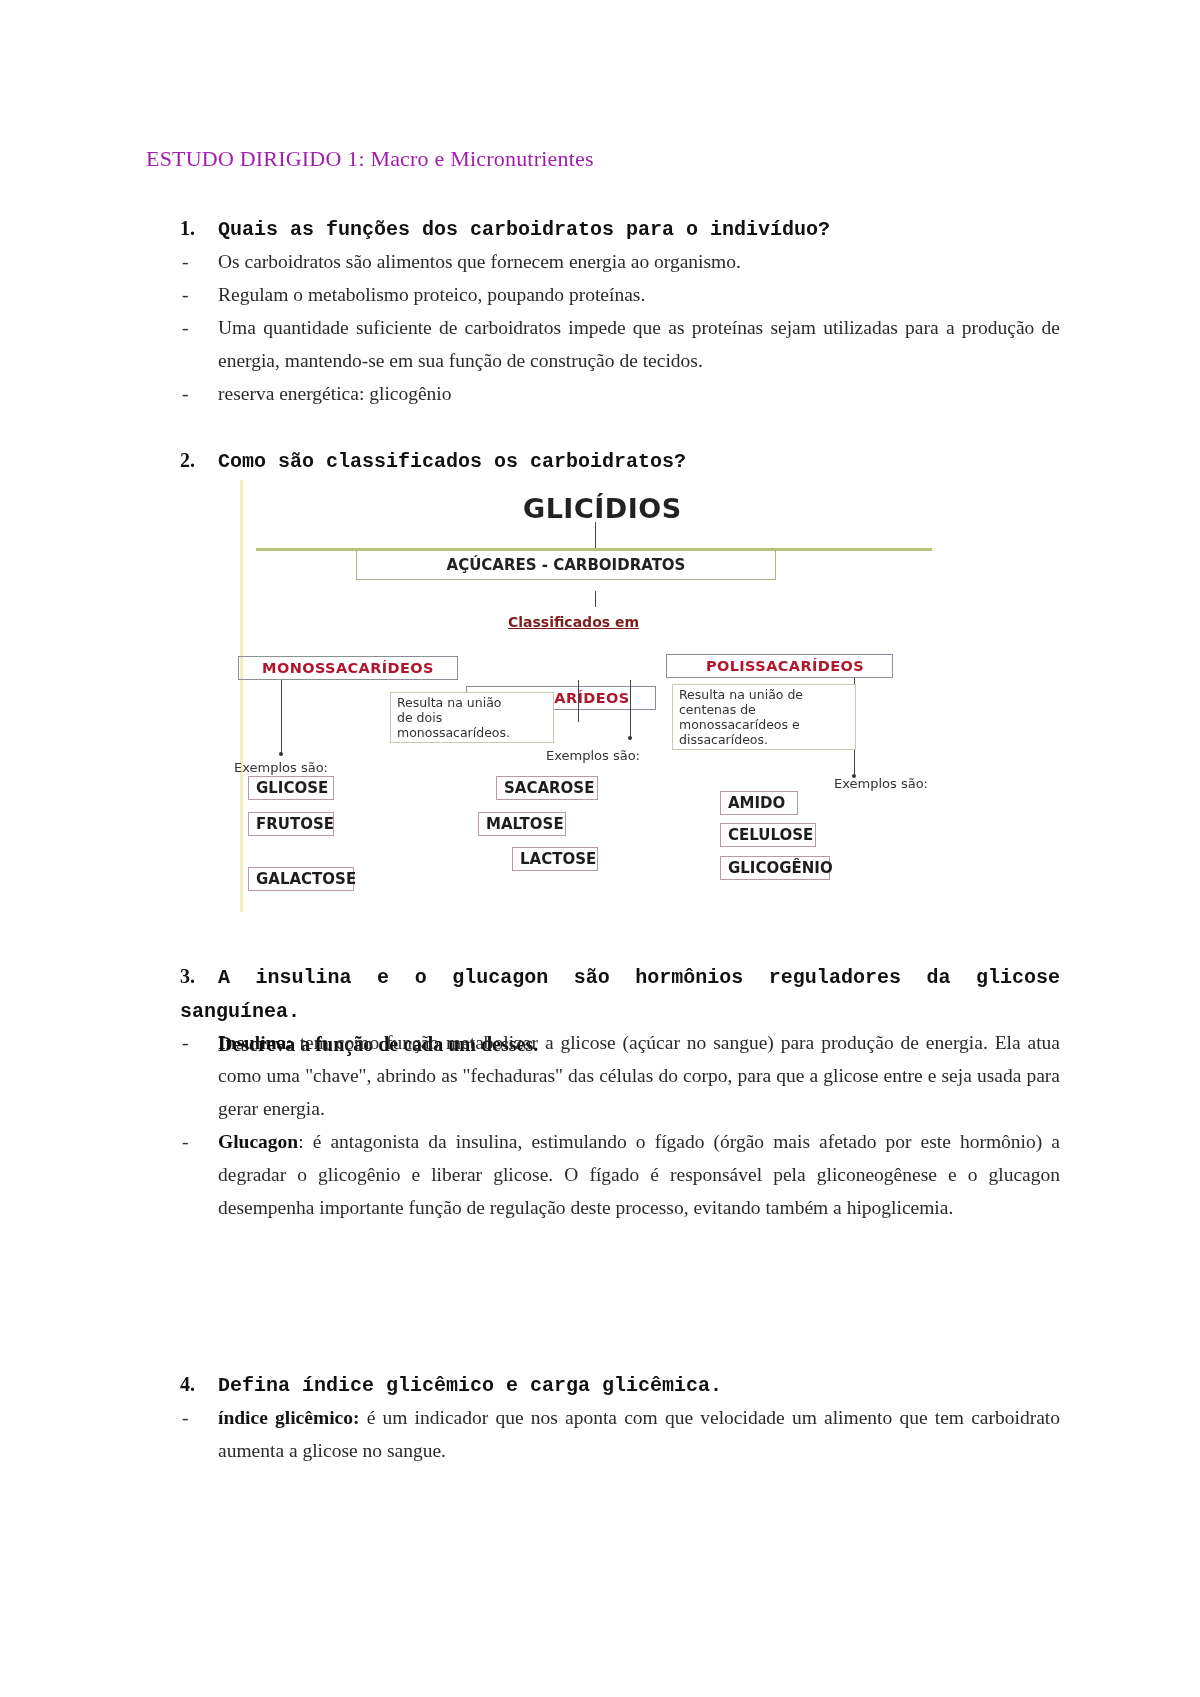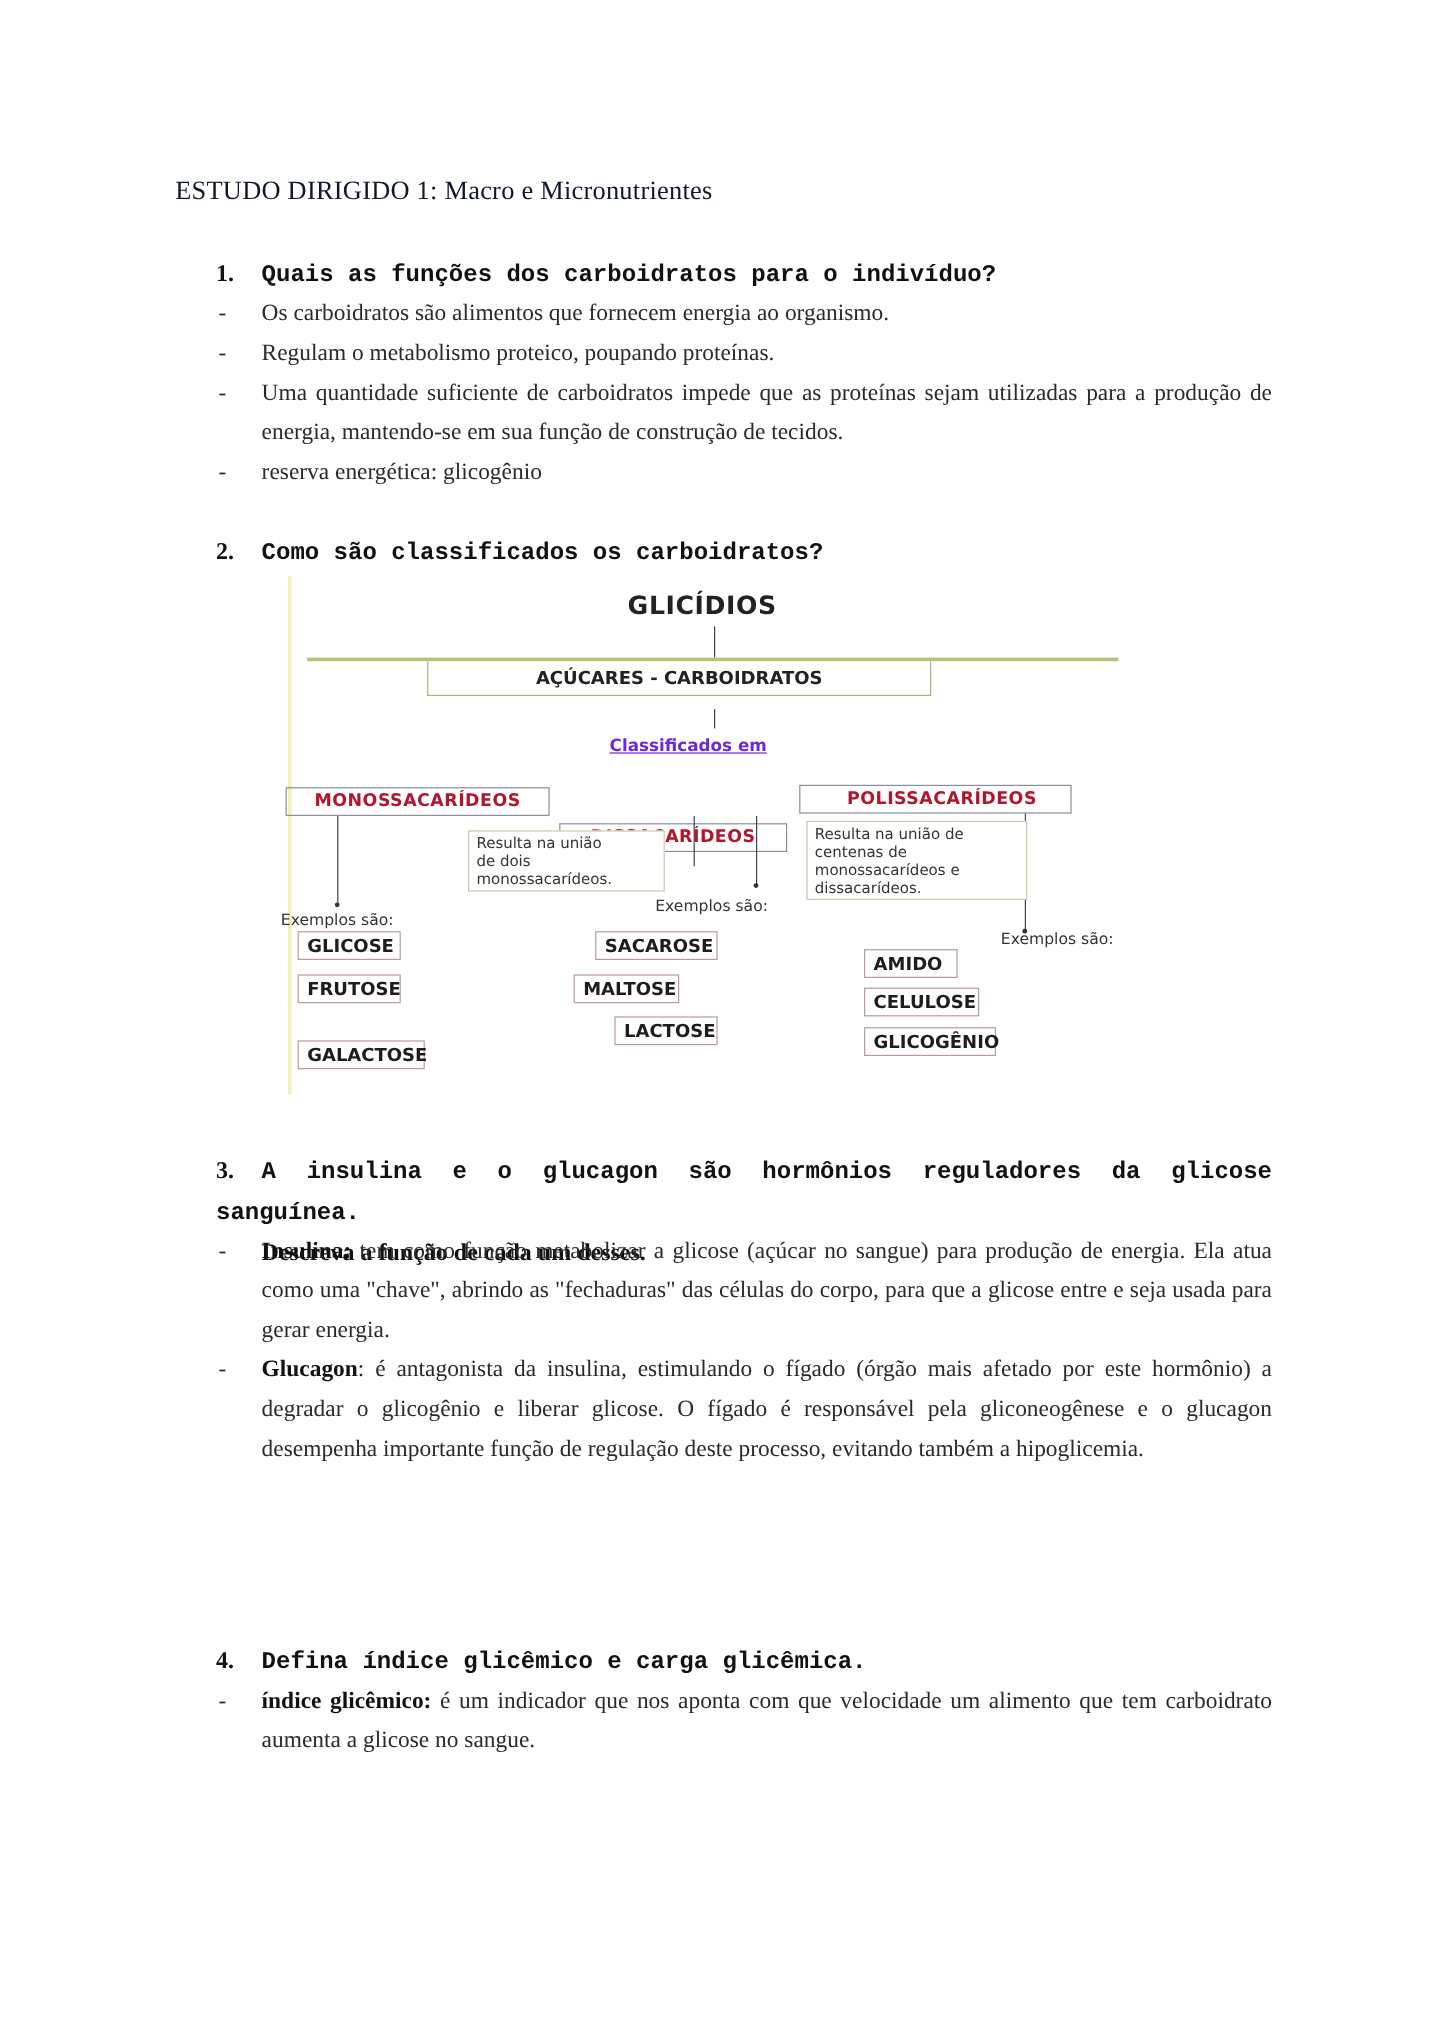--- a/index.html
+++ b/index.html
@@ -1,38 +1,38 @@
 <!DOCTYPE html>
 <html><head>
 <meta charset="utf-8">
 <style>
   html, body { margin:0; padding:0; background:#ffffff; }
   body { width:1200px; height:1697px; position:relative; overflow:hidden;
          font-family:"Liberation Serif","DejaVu Serif",serif; color:#111; }
-  .page-title { position:absolute; left:146px; top:146px; font-size:22px; color:#0f172a; letter-spacing:0.2px; }
+  .page-title { position:absolute; left:146px; top:146px; font-size:22px; color:#a21caf; letter-spacing:0.2px; }
   .q { position:absolute; left:180px; font-size:20px; font-weight:bold; color:#111; line-height:33px; }
   .q .num { display:inline-block; width:38px; }
   .q .qtext { display:inline;font-family:Liberation Mono, monospace; }
   .blist { position:absolute; left:180px; width:880px; font-size:19.5px; line-height:33px; color:#2a2a2a; }
   .bitem { position:relative; padding-left:38px; text-align:justify; }
   .bitem .dash { position:absolute; left:2px; top:0; }
   .bitem b { color:#111;margin-top:40px; }
   .q3 { width:880px; text-align:justify; }
   .q3 .line2 { display:block; padding-left:38px; }
 
   
   .diagram { position:absolute; left:238px; top:480px; width:722px; height:432px; background:#fff;
              font-family:"DejaVu Sans","Liberation Sans",sans-serif; }
   .diagram .leftbar { position:absolute; left:2px; top:0; width:3px; height:432px; background:#f1f0b8; }
-  .d-title { position:absolute; left:285px; top:13px; font-size:21px; font-weight:bold; color:#222; letter-spacing:0.5px; }
+  .d-title { position:absolute; left:285px; top:13px; font-size:27px; font-weight:bold; color:#222; letter-spacing:0.5px; }
   .vline { position:absolute; width:1px; background:#444; }
   .hline { position:absolute; height:3px; background:#b4c27a; }
   .d-box-main { position:absolute; left:118px; top:71px; width:418px; height:28px; border:1px solid #aab089; border-top:none;
                 text-align:center; line-height:28px; font-size:15px; font-weight:bold; color:#222; }
-  .d-classif { position:absolute; left:270px; top:134px; font-size:14px; font-weight:bold; color:#6d28d9; text-decoration:underline; }
+  .d-classif { position:absolute; left:270px; top:134px; font-size:14px; font-weight:bold; color:#7f1d1d; text-decoration:underline; }
   .cat { position:absolute; height:22px; border:1px solid #8a8e9a; text-align:center; line-height:22px;
          font-size:14.5px; font-weight:bold; color:#b2162c; letter-spacing:0.4px; }
   .note { position:absolute; border:1px solid #c9cbb0; padding:2px 6px; font-size:12.5px; line-height:15px; color:#333; background:#fff; }
   .ex-label { position:absolute; font-size:13px; color:#333; }
   .ex { position:absolute; height:22px; border:1px solid #b89aa0; line-height:22px; padding:0 7px;
         font-size:15px; font-weight:bold; color:#1d1d1d; }
   .arrowdot { position:absolute; width:4px; height:4px; background:#333; border-radius:2px; }
 </style>
 </head>
 <body>

